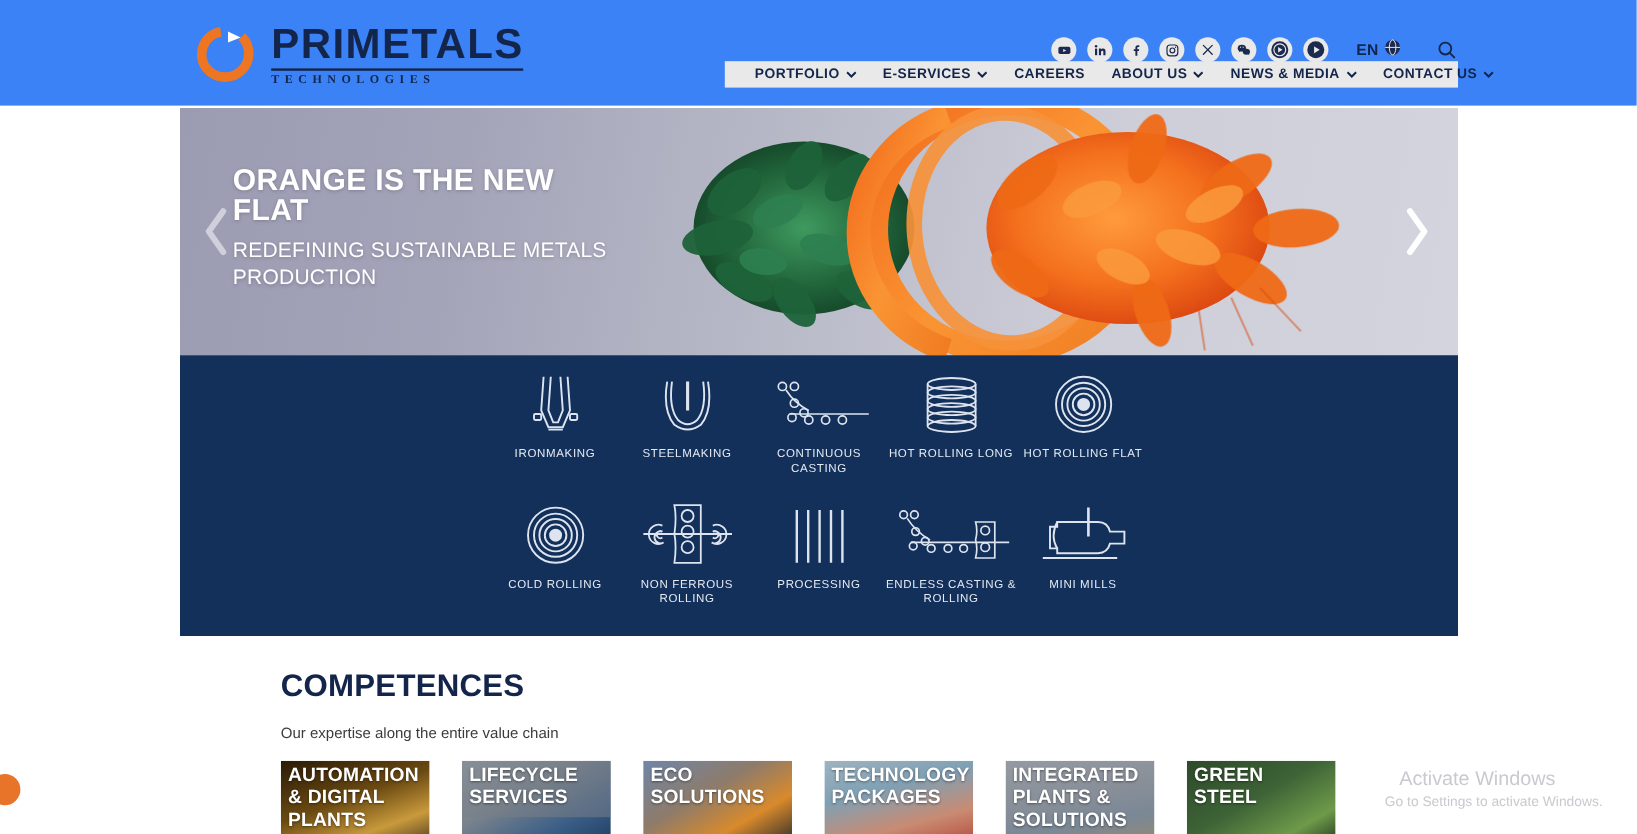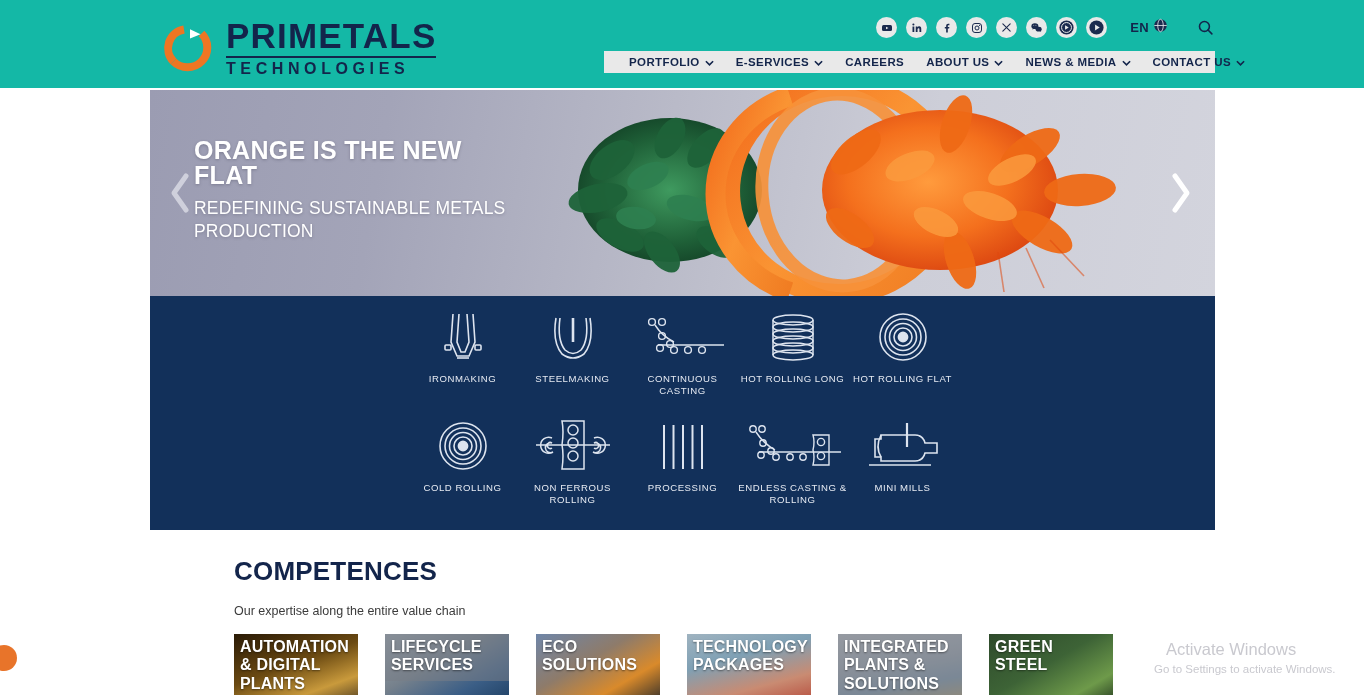--- a/index.html
+++ b/index.html
@@ -5,34 +5,34 @@
   * { box-sizing: border-box; margin: 0; padding: 0; }
   html, body {
     width: 1364px; height: 695px;
     overflow: hidden;
     background: #ffffff;
     font-family: "Liberation Sans", sans-serif;
   }
   .page { position: relative; width: 1364px; height: 695px; background:#fff; }
 
   
-  .header { position: relative; height: 88px; background:#14b8a6; }
+  .header { position: relative; height: 88px; background:#3b82f6; }
 
   .logo { position:absolute; left:160px; top:18px; display:flex; align-items:center; gap:12px; }
   .logo-mark { width:54px; height:54px; position:relative; }
   .logo-text { display:flex; flex-direction:column; justify-content:center; }
   .logo-primary {
     font-size:35px; font-weight:bold; letter-spacing:1.2px; color:#13254b;
     line-height:1; font-family:"Liberation Sans", sans-serif;
   }
   .logo-rule { height:2px; background:#13254b; margin:3px 0 2px 0; width:100%; }
-  .logo-sub { font-size:16px; letter-spacing:4.6px; color:#13254b; font-weight:bold; }
-
-  
-  .social-row { position:absolute; right:150px; top:17px; display:flex; align-items:center; gap:9px; }
+  .logo-sub { font-size:10px; letter-spacing:4.6px; color:#13254b; font-weight:bold;font-family:Liberation Serif, serif; }
+
+  
+  .social-row { position:absolute; right:150px; top:31px; display:flex; align-items:center; gap:9px; }
   .soc {
     width:21px; height:21px; border-radius:50%; background:#e9e9e9;
     display:flex; align-items:center; justify-content:center;
     color:#1b2a4e; cursor:pointer;
   }
   .soc svg { display:block; }
   .lang { display:flex; align-items:center; gap:4px; margin-left:14px; cursor:pointer; }
   .lang-txt { font-size:13px; font-weight:bold; color:#13254b; letter-spacing:.4px; }
   .search-btn { margin-left:20px; cursor:pointer; display:flex; align-items:center; }
 

